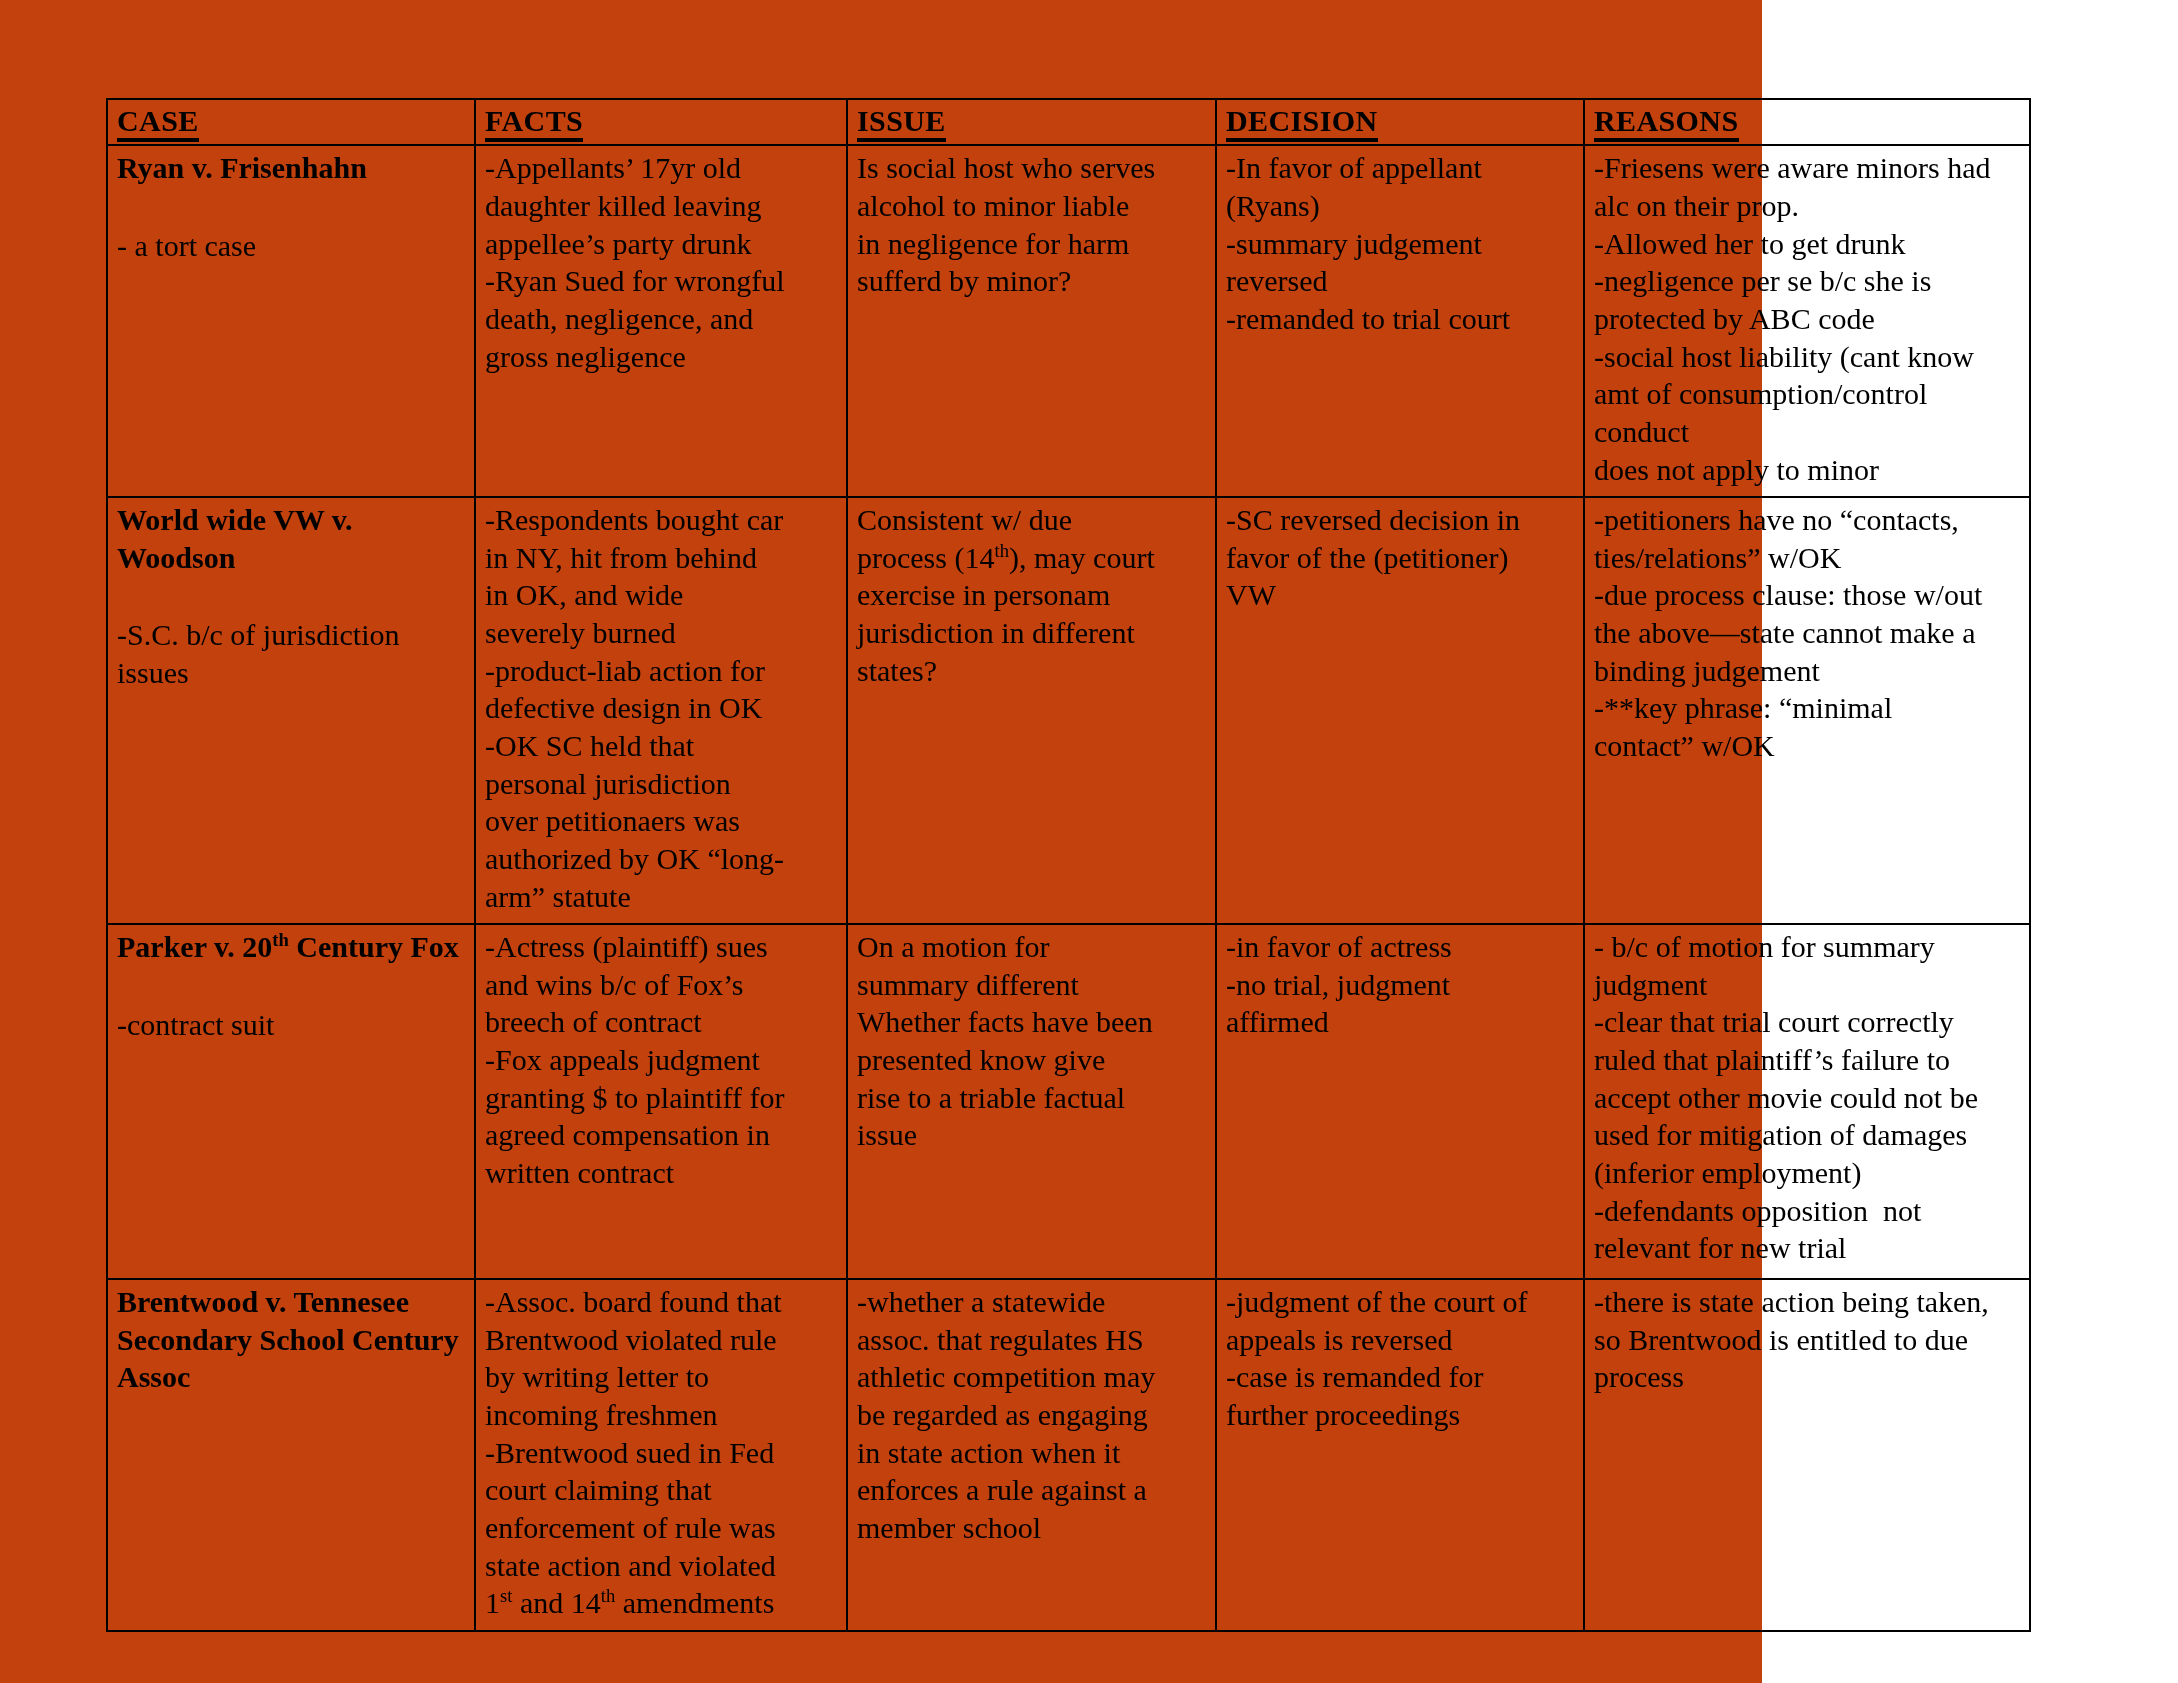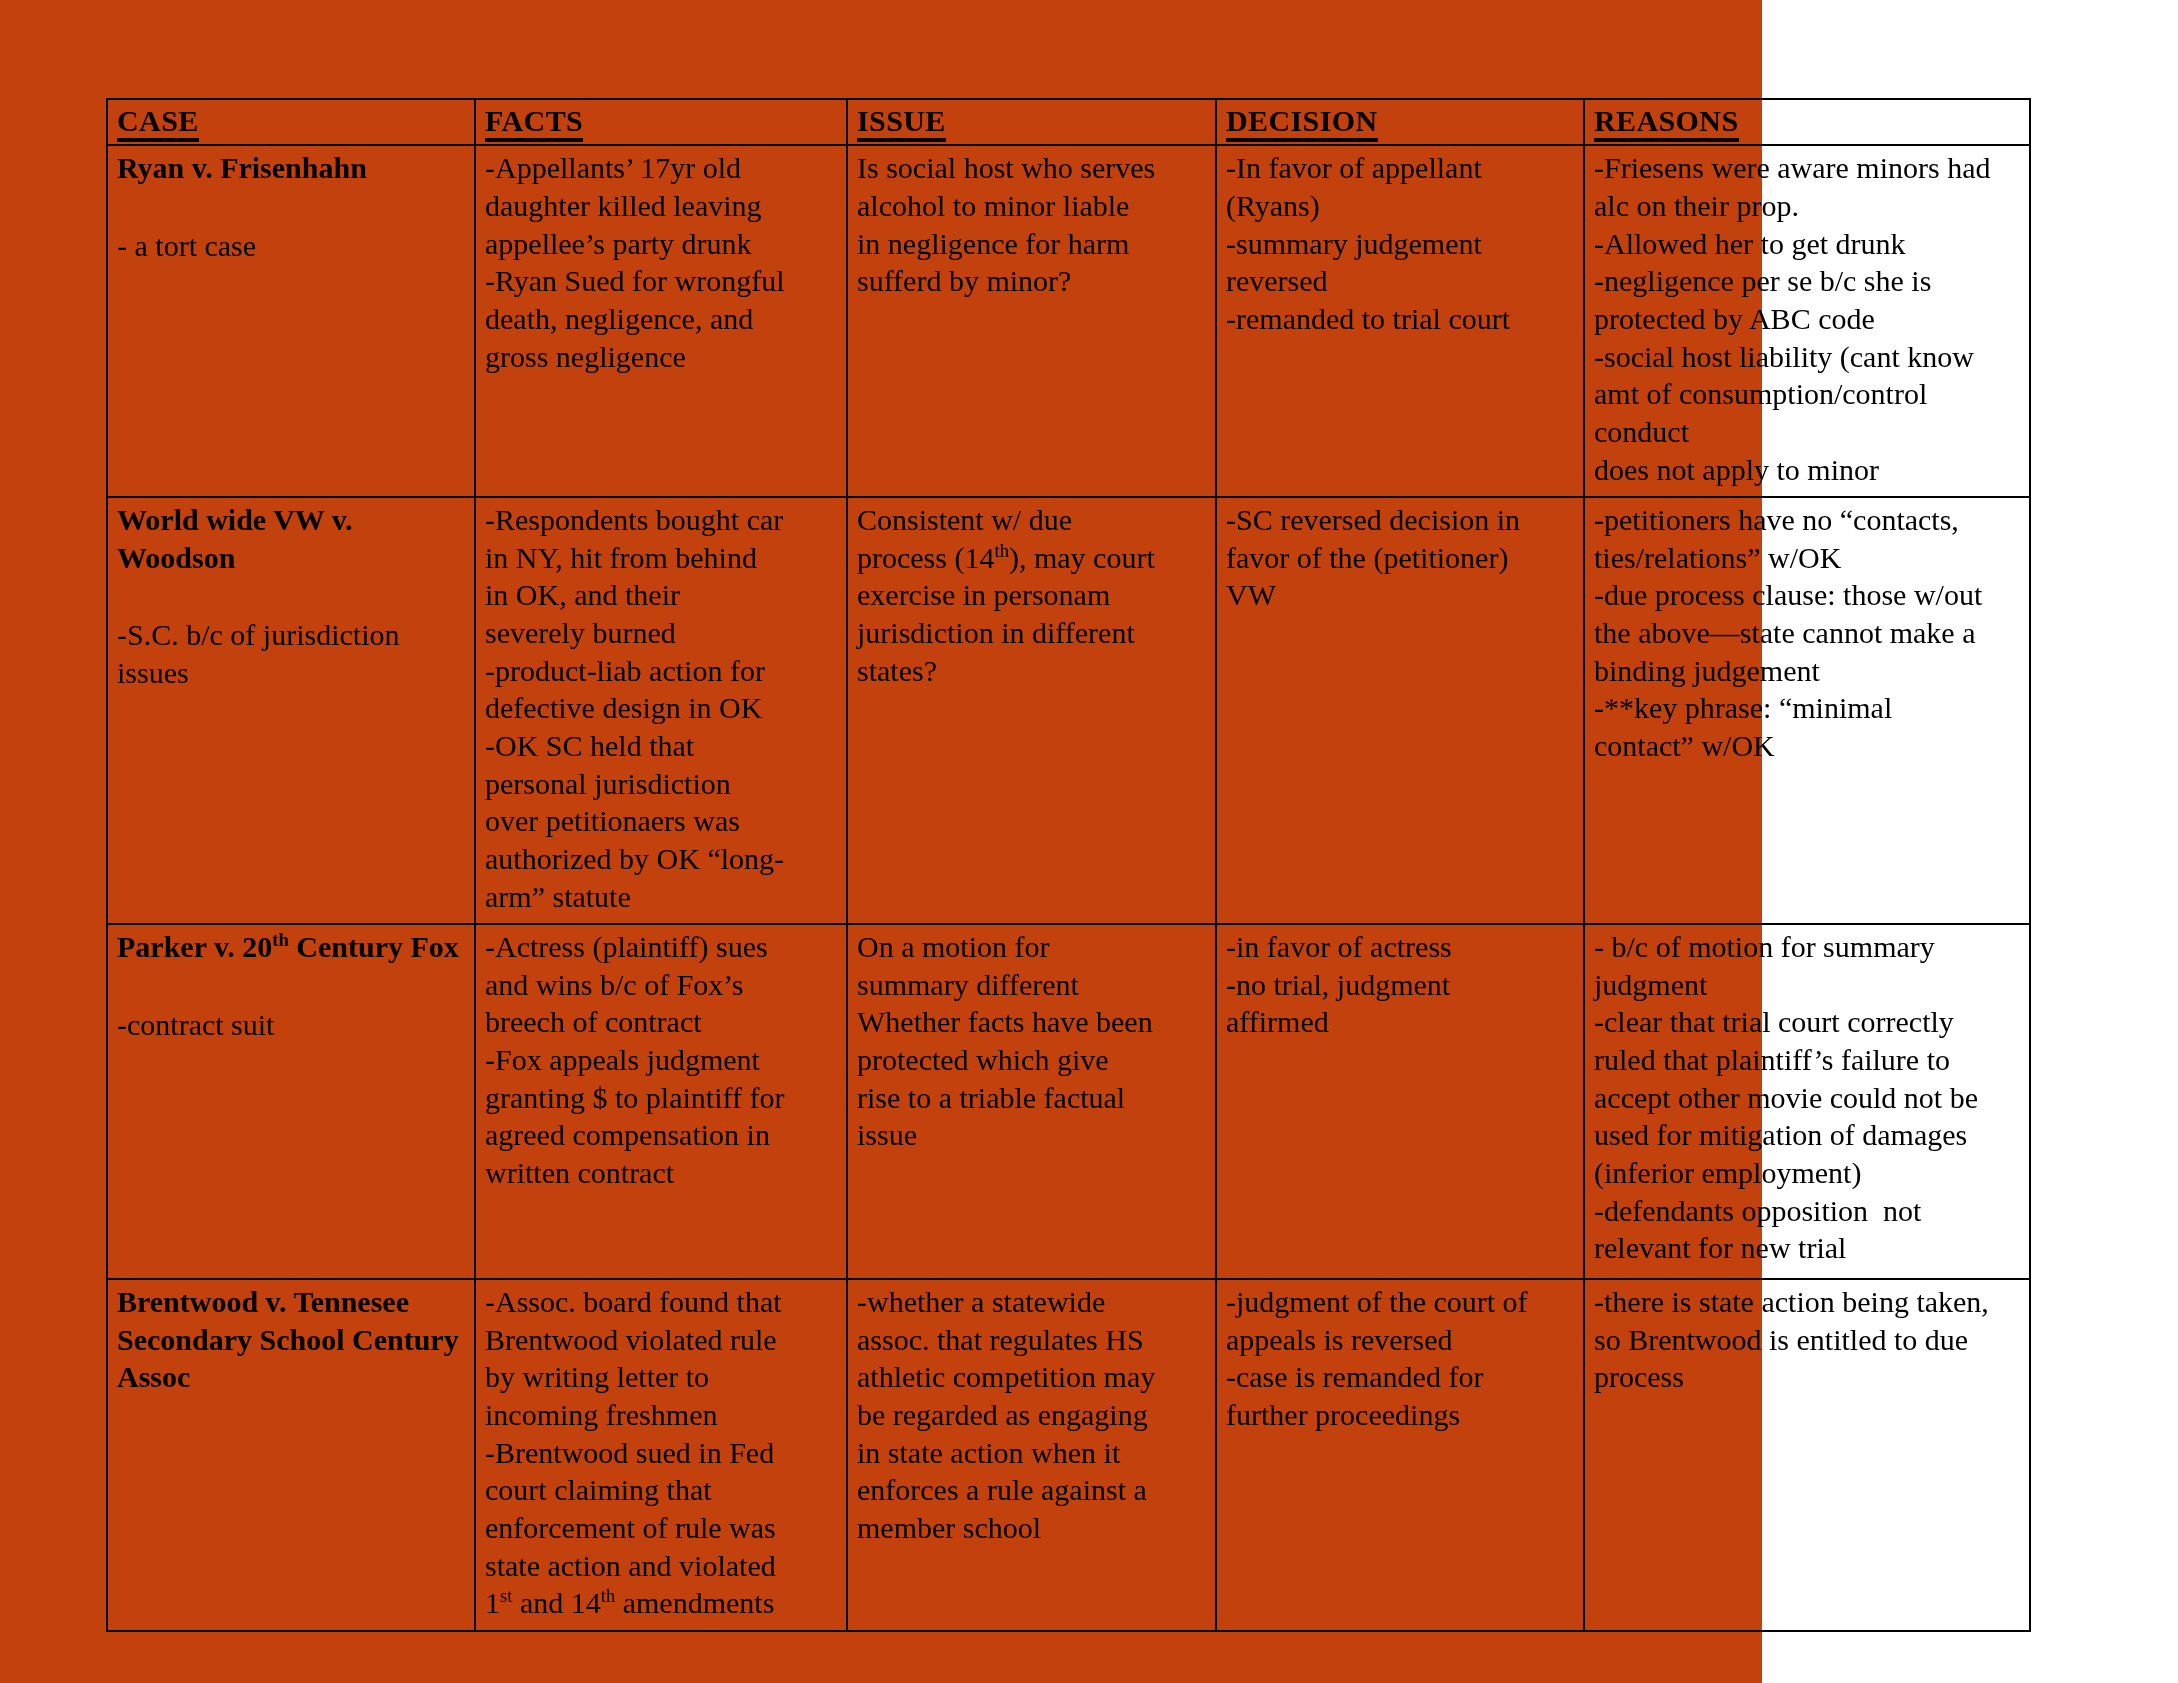--- a/index.html
+++ b/index.html
@@ -159,21 +159,21 @@
         </tr>
         <tr class="r2">
           <td>
             <span class="case-title">World wide VW v. Woodson</span>
             <span class="case-sub">-S.C. b/c of jurisdiction issues</span>
           </td>
           <td>
               <span class="lines">
                 <span class="ln">-Respondents bought car</span>
                 <span class="ln">in NY, hit from behind</span>
-                <span class="ln">in OK, and their</span>
+                <span class="ln">in OK, and wide</span>
                 <span class="ln">severely burned</span>
                 <span class="ln">-product-liab action for</span>
                 <span class="ln">defective design in OK</span>
                 <span class="ln">-OK SC held that</span>
                 <span class="ln">personal jurisdiction</span>
                 <span class="ln">over petitionaers was</span>
                 <span class="ln">authorized by OK “long-</span>
                 <span class="ln">arm” statute</span>
               </span>
             </td>
@@ -219,21 +219,21 @@
                 <span class="ln">granting $ to plaintiff for</span>
                 <span class="ln">agreed compensation in</span>
                 <span class="ln">written contract</span>
               </span>
             </td>
           <td>
               <span class="lines">
                 <span class="ln">On a motion for</span>
                 <span class="ln">summary different</span>
                 <span class="ln">Whether facts have been</span>
-                <span class="ln">protected which give</span>
+                <span class="ln">presented know give</span>
                 <span class="ln">rise to a triable factual</span>
                 <span class="ln">issue</span>
               </span>
             </td>
           <td>
               <span class="lines">
                 <span class="ln">-in favor of actress</span>
                 <span class="ln">-no trial, judgment</span>
                 <span class="ln">affirmed</span>
               </span>

